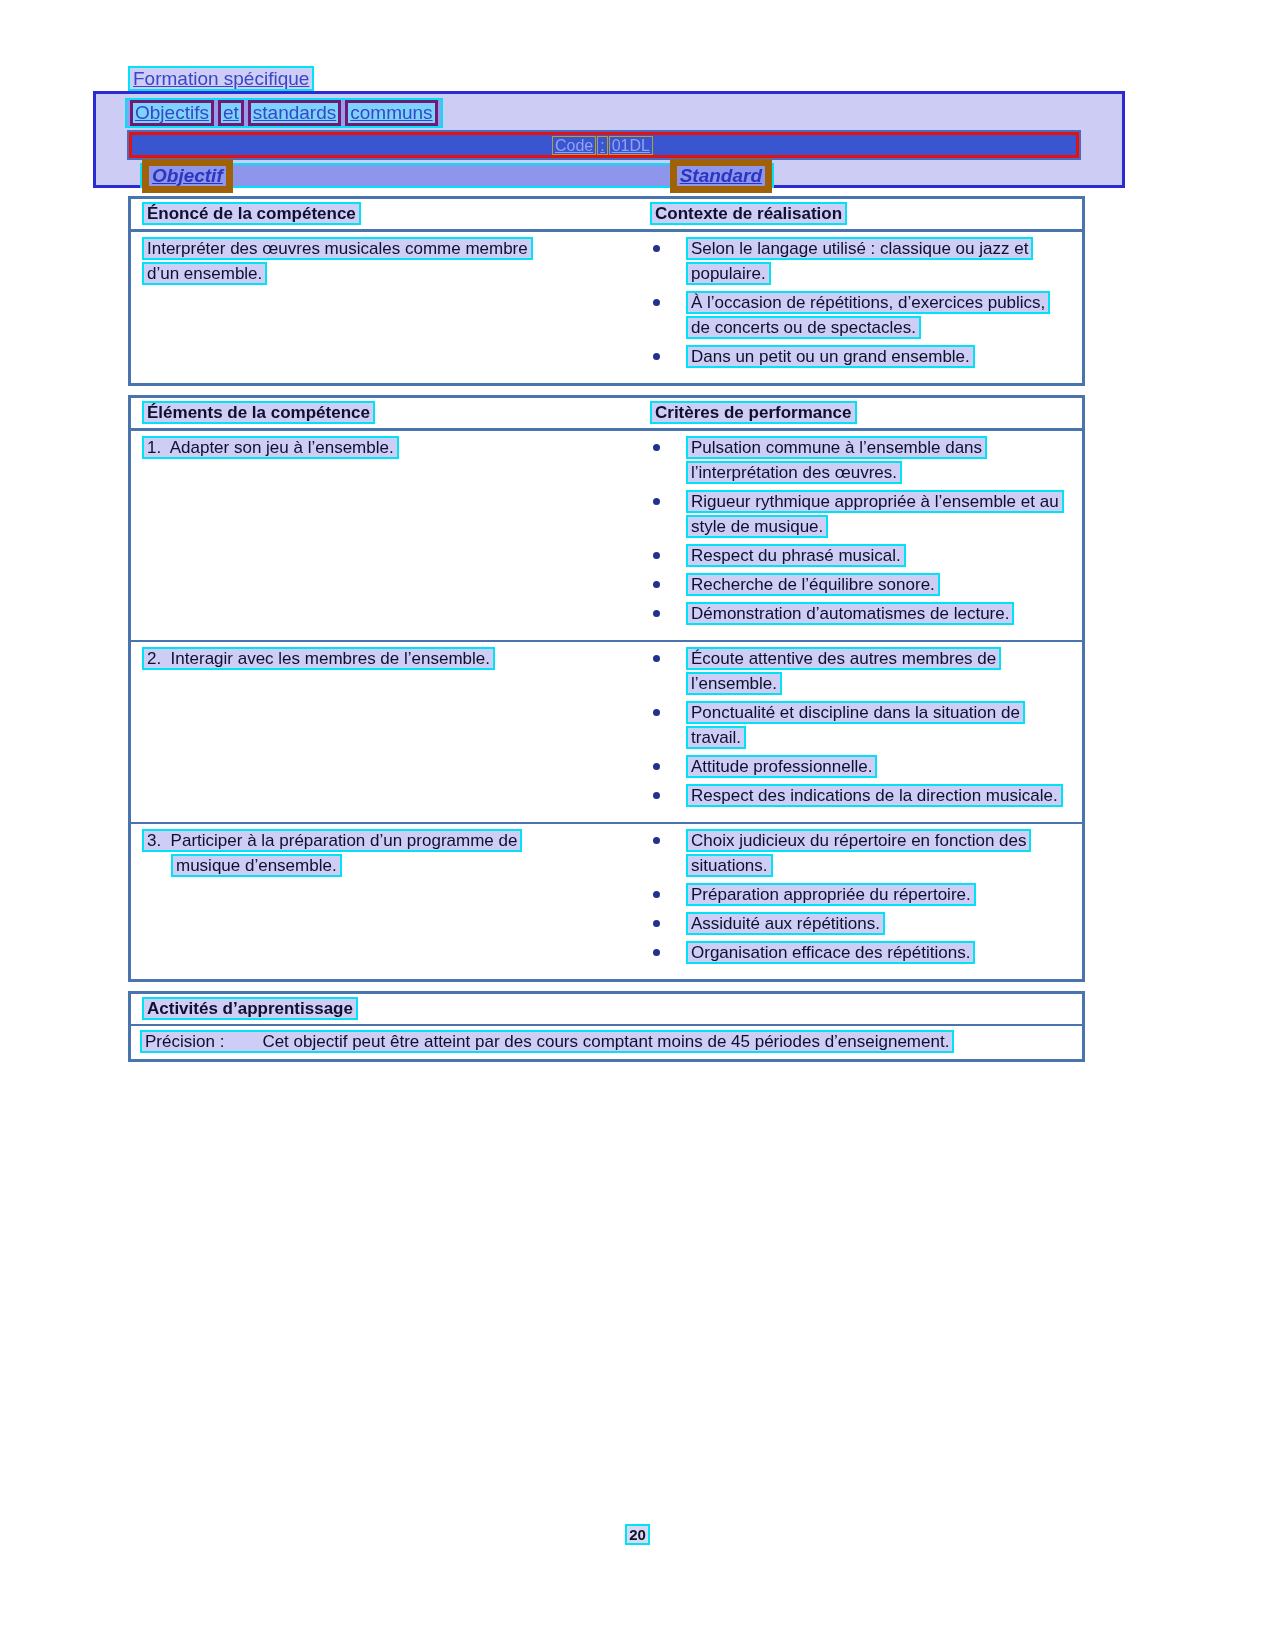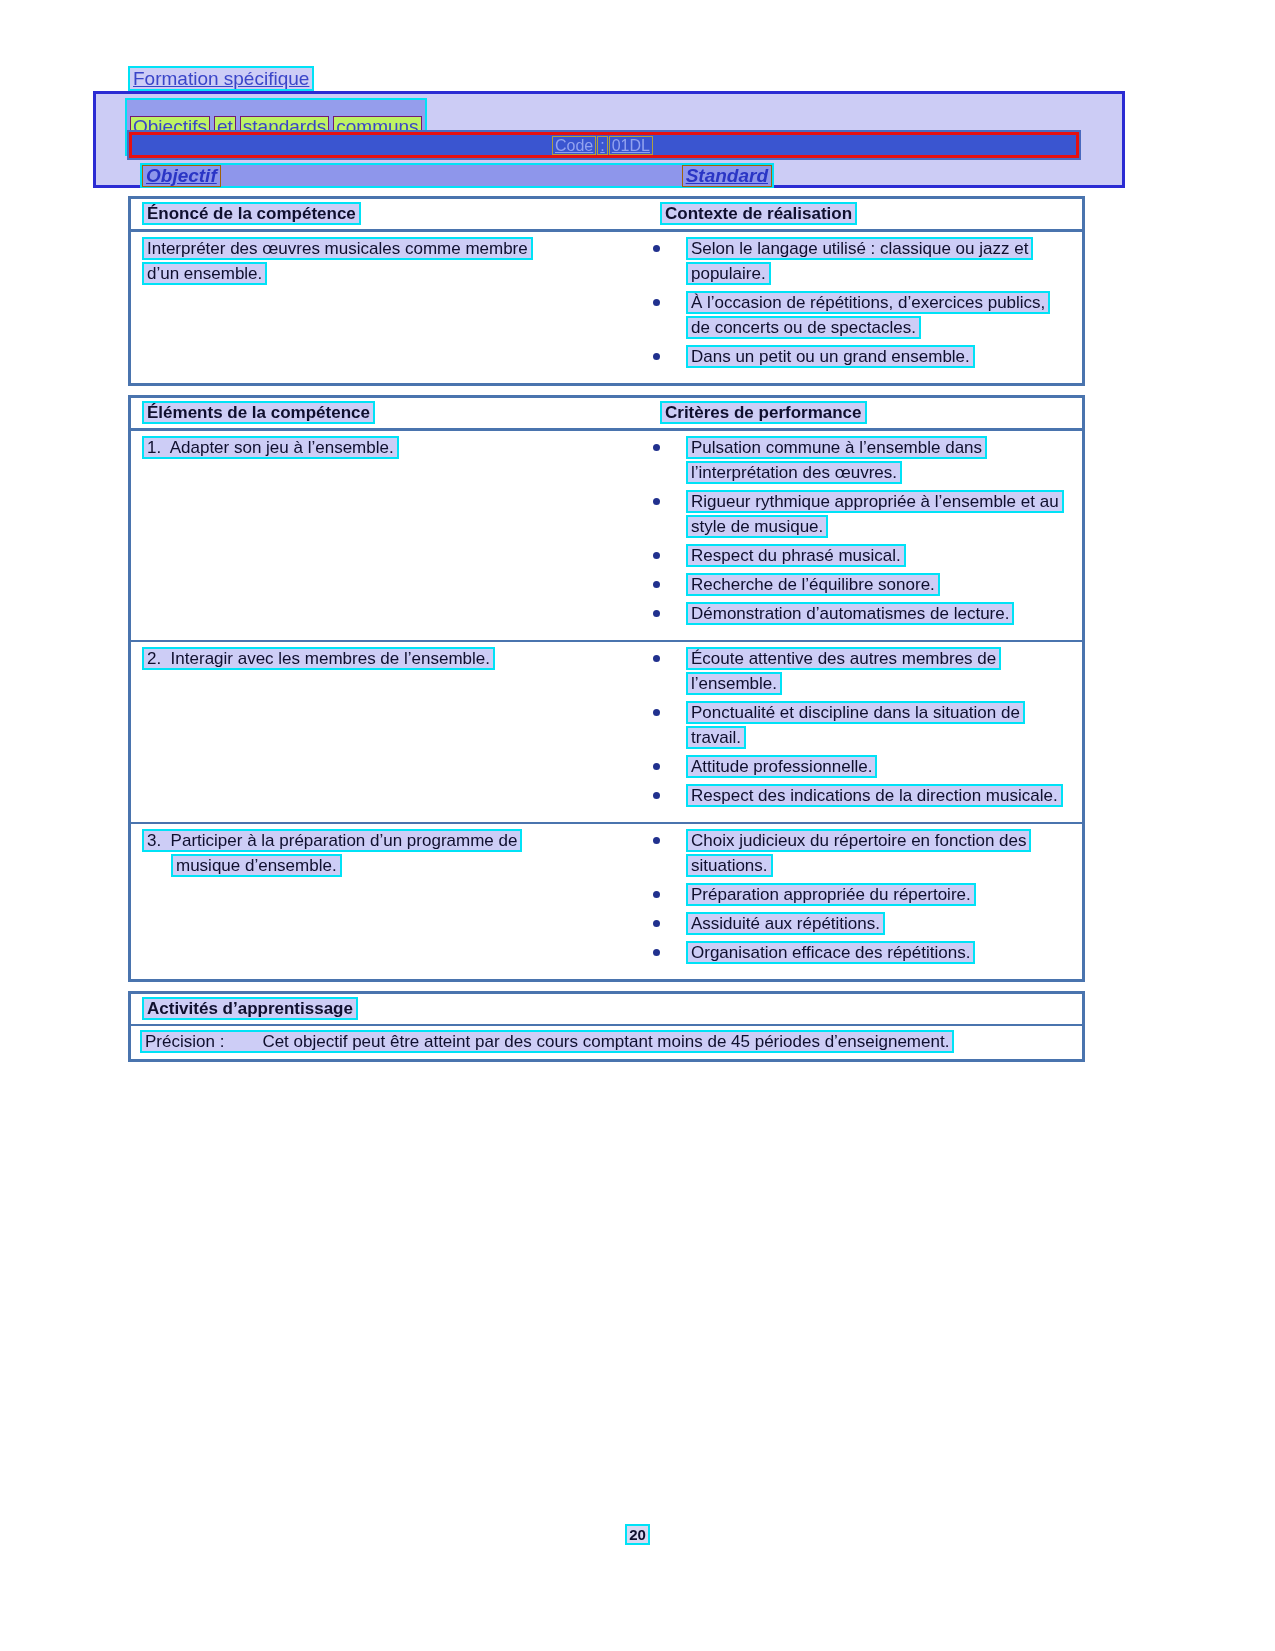--- a/index.html
+++ b/index.html
@@ -20,48 +20,48 @@
   
   .breadcrumb { position:absolute; left:128px; top:66px; }
   .breadcrumb .hl { font-size:19px; line-height:21px; color:#3a45c8; text-decoration:underline; cursor:pointer; }
 
   .topbox {
     position:absolute; left:93px; top:91px; width:1032px; height:97px;
     background:#ccccf5; border:3px solid #2b2bd3;
   }
   .section-title { position:absolute; left:29px; top:4px; border:2px solid #00e2f6; background:#959dec; padding:0 1px; }
   .section-title .word {
-    display:inline-block; border:1px solid #701a75; background:#bef264;
+    display:inline-block; border:3px solid #701a75; background:#7dd3fc;
     font-size:19px; line-height:20px; color:#3a45c8; text-decoration:underline;
-    margin:16px 2px; padding:0 2px; cursor:pointer;
+    margin:0 2px; padding:0 2px; cursor:pointer;
   }
   .codebar {
     position:absolute; left:33px; top:38px; width:950px; height:26px;
     background:#3a55d0; border:3px solid #e51010; box-shadow:0 0 0 2px #4a6abf;
     display:flex; justify-content:center; align-items:center; padding-right:4px;
   }
   .codebar .cw {
     display:inline-block; border:1px solid #b0a040; color:#93a3ef;
     font-size:16px; line-height:17px; text-decoration:underline; padding:0 2px; margin-left:1px;
   }
   .colband {
     position:absolute; left:44px; top:69px; width:634px; height:25px;
     background:#8e96eb; border:2px solid #00e2f6;
     display:flex; justify-content:space-between; align-items:center;
   }
   .colband .word {
-    display:inline-block; border:1px solid #a16207;
+    display:inline-block; border:7px solid #a16207;
     font-size:19px; line-height:20px; font-weight:bold; font-style:italic;
     color:#2a35c5; text-decoration:underline; padding:0 3px;
   }
 
   
   .tables { position:absolute; left:128px; top:196px; width:957px; }
   .tbl { border:3px solid #4a74ae; background:#ffffff; margin-bottom:9px; }
-  .thead { display:flex; padding:3px 0 4px; border-bottom:3px solid #4a74ae;gap:10px; }
+  .thead { display:flex; padding:3px 0 4px; border-bottom:3px solid #4a74ae; }
   .thead .hl { font-weight:bold; }
   .trow { display:flex; padding:5px 0 9px; }
   .trow + .trow { border-top:2px solid #4a74ae; }
   .cell-l { width:519px; padding-left:11px; flex:none; }
   .cell-r { flex:1; padding-right:2px; }
   .indent { margin-left:29px; }
 
   .crit { display:flex; margin-bottom:4px;gap:11px; }
   .dot { flex:none; width:7px; height:7px; border-radius:50%; background:#21318e; margin:8px 15px 0 3px; }
 

